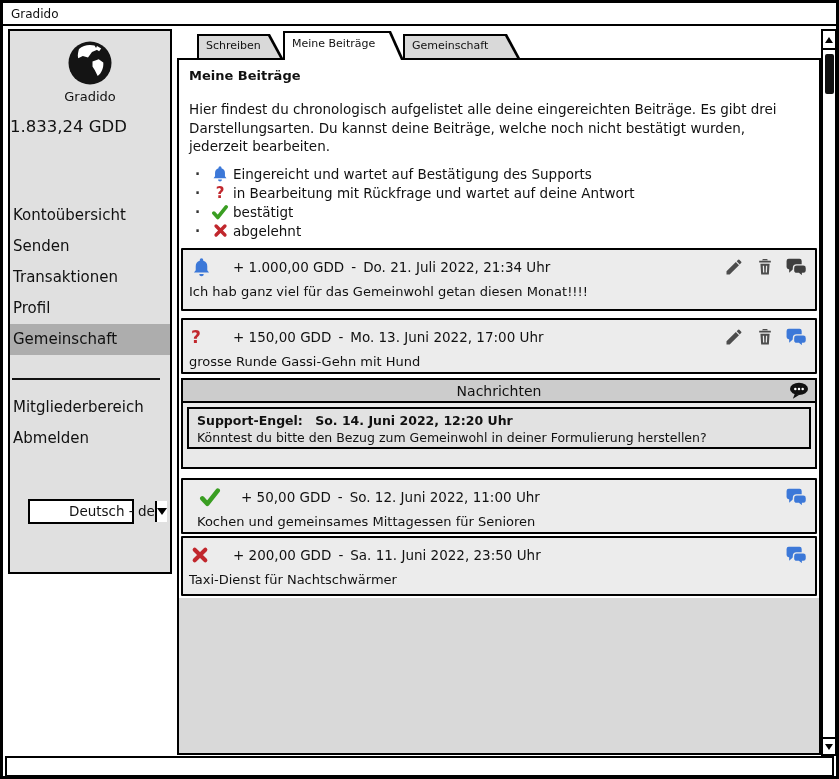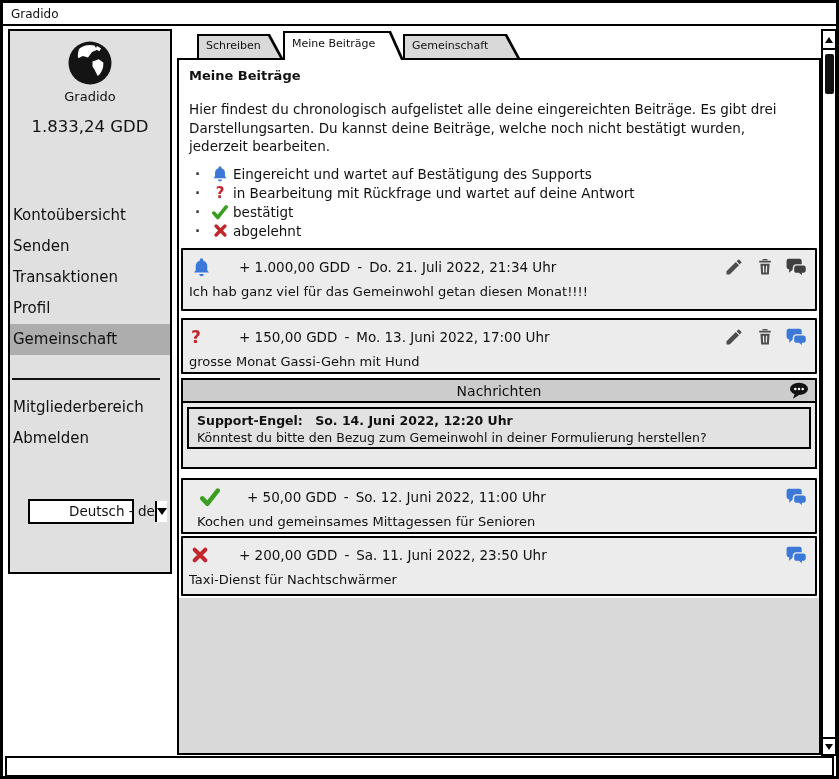--- a/index.html
+++ b/index.html
@@ -11,21 +11,21 @@
     overflow:hidden;
   }
   
   .titlebar{position:absolute;left:0;top:0;right:0;height:23px;background:#fff;
     border-bottom:2px solid #000;display:flex;align-items:center;padding-left:8px;font-size:12px;}
   
   .sidebar{position:absolute;left:5px;top:26px;width:164px;height:545px;
     background:#e0e0e0;border:2px solid #000;}
   .globe{position:absolute;top:8px;left:0;right:0;display:flex;justify-content:center;}
   .logo-label{position:absolute;top:58px;left:0;right:0;text-align:center;font-size:13px;}
-  .balance{position:absolute;top:86px;left:0;right:0;text-align:center;font-size:16.5px;}
+  .balance{position:absolute;top:86px;left:0;right:0;text-align:left;font-size:16.5px;}
   .nav{position:absolute;top:169px;left:0;right:0;}
   .nav-item{height:31px;line-height:31px;font-size:15px;padding-left:3px;cursor:pointer;}
   .nav-item.selected{background:#adadad;}
   .side-divider{position:absolute;top:347px;left:2px;right:10px;border-top:2px solid #111;}
   .nav2{position:absolute;top:361px;left:0;right:0;}
   .lang-select{position:absolute;top:468px;left:18px;width:106px;height:25px;
     border:2px solid #000;background:#fff;display:flex;align-items:stretch;cursor:pointer;}
   .lang-value{flex:1;font-size:13.5px;line-height:21px;padding-left:6px;white-space:nowrap;margin-left:33px;}
   .lang-btn{width:22px;border-left:2px solid #000;display:flex;align-items:center;justify-content:center;background:#fff;}
   .tri-down{width:0;height:0;border-left:5px solid transparent;border-right:5px solid transparent;border-top:7px solid #000;}
@@ -52,21 +52,21 @@
   
   .entries{position:absolute;left:2px;right:2px;top:188px;z-index:2;}
   .entry{background:#ececec;border:2px solid #000;border-radius:1px;}
   .e1{height:63px;margin-bottom:7px;}
   .e2{height:56px;margin-bottom:4px;}
   .e3{height:56px;margin-bottom:2px;padding-left:8px;}
   .e4{height:60px;}
   .entry-row1{display:flex;align-items:center;padding:6px 8px 0 8px;height:28px;}
   .status-ic{width:24px;display:flex;align-items:center;}
   .qmark{font-size:17px;font-weight:bold;color:#c1272d;line-height:18px;}
-  .amount{margin-left:24px;font-size:13.5px;white-space:nowrap;}
+  .amount{margin-left:18px;font-size:13.5px;white-space:nowrap;}
   .sep{margin:0 7px;font-size:13.5px;}
   .date{font-size:13.5px;white-space:nowrap;}
   .actions{margin-left:auto;display:flex;gap:11px;align-items:center;}
   .act{display:flex;align-items:center;cursor:pointer;}
   .act.chat-dark path{fill:#3f3f3f;}
   .act.chat-blue path{fill:#3c78d8;}
   .entry-desc{padding:6px 6px 0 6px;font-size:13px;}
   
   .msg-block{border:2px solid #000;height:91px;margin-bottom:9px;background:#e9e9e9;}
   .msg-header{height:23px;background:#ccc;border-bottom:2px solid #000;display:flex;
@@ -252,21 +252,21 @@
                 </svg>
             </span>
             <span class="act chat-blue">
               <svg viewBox="0 0 24 22" width="21" height="19">
                   <path d="M3 1h12.5A2.5 2.5 0 0 1 18 3.5v7a2.5 2.5 0 0 1-2.5 2.5H8l-4.5 4v-4H3A2.5 2.5 0 0 1 .5 10.5v-7A2.5 2.5 0 0 1 3 1z"></path>
                   <path stroke="#ececec" stroke-width="1.6" d="M12 8h8a3.5 3.5 0 0 1 3.5 3.5v3a3.5 3.5 0 0 1-3.5 3.5h-1v3.5L14.5 18H12a3.5 3.5 0 0 1-3.5-3.5v-3A3.5 3.5 0 0 1 12 8z"></path>
                 </svg>
             </span>
           </span>
         </div>
-        <div class="entry-desc">grosse Monat Gassi-Gehn mit Hund</div>
+        <div class="entry-desc">grosse Runde Gassi-Gehn mit Hund</div>
       </div>
 
       <div class="msg-block">
         <div class="msg-header">
           <span>Nachrichten</span>
           <span class="msg-header-ic">
             <svg viewBox="0 0 24 22" width="20" height="18">
                 <ellipse cx="12" cy="8.5" rx="11" ry="7.5" fill="#111"></ellipse>
                 <path d="M7 14L4.5 20.5 12 16z" fill="#111"></path>
                 <circle cx="7.5" cy="8.5" r="1.5" fill="#fff"></circle>

